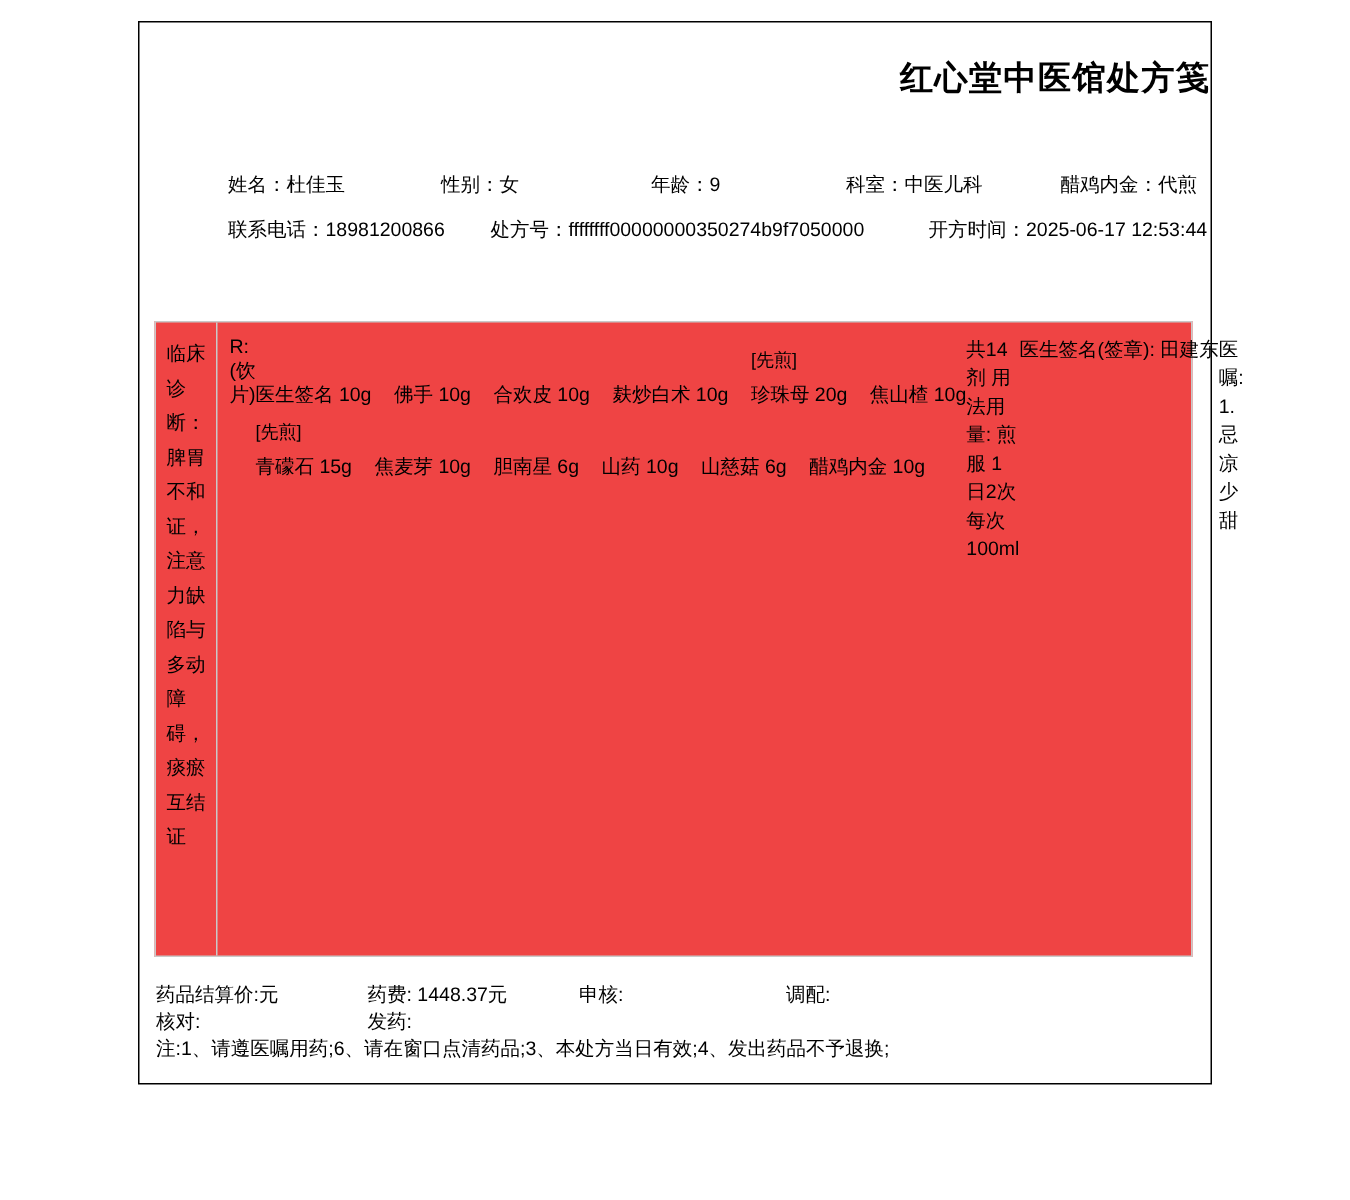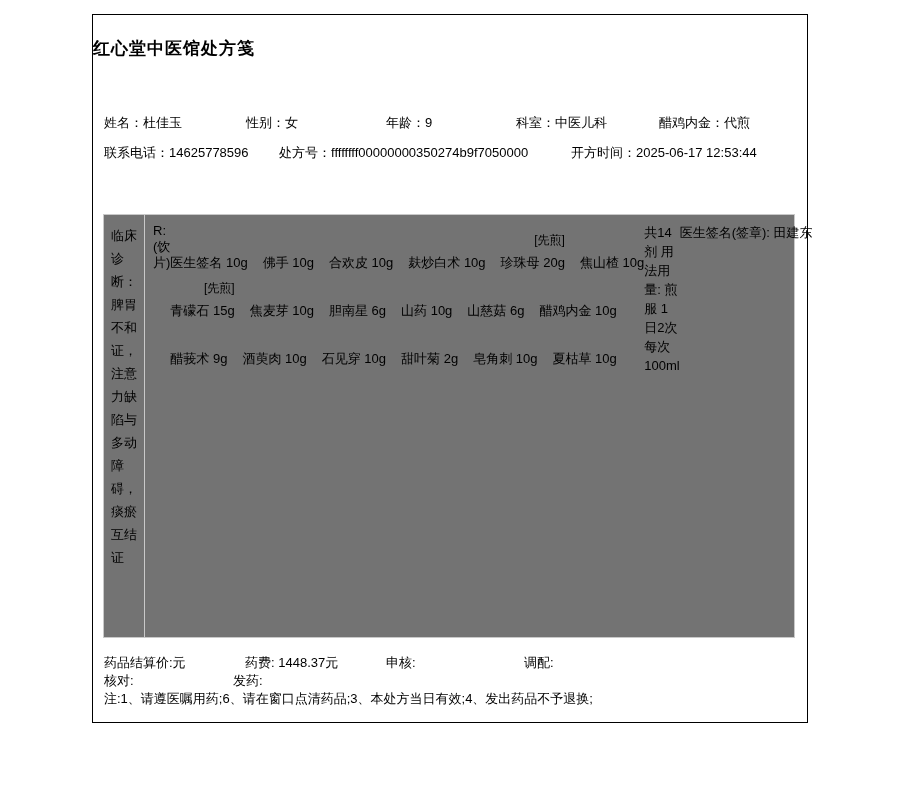--- a/index.html
+++ b/index.html
@@ -1,31 +1,31 @@
 <!DOCTYPE html>
 <html><head>
 <meta charset="utf-8">
 <style>
   * { margin:0; padding:0; box-sizing:border-box; }
   html,body { width:900px; height:800px; background:#ffffff; font-family:"Liberation Sans","DejaVu Sans",sans-serif; color:#000; }
   .page { position:relative; width:900px; height:800px; background:#fff; overflow:hidden; }
   .sheet { position:absolute; left:92px; top:14px; width:716px; height:709px; border:1px solid #000; background:#fff; font-size:13px; }
 
-  .title { position:absolute; top:22px; left:0; width:100%; text-align:left; font-size:17px; font-weight:bold; letter-spacing:1px; }
+  .title { position:absolute; top:22px; left:0; width:100%; text-align:right; font-size:22px; font-weight:bold; letter-spacing:1px; }
 
-  .info-item { position:absolute; white-space:nowrap; line-height:16px; }
+  .info-item { position:absolute; white-space:nowrap; line-height:16px;margin-left:48px; }
   .r1 { top:100px; }
   .r2 { top:130px; }
 
-  .rx-box { position:absolute; left:10px; top:199px; width:692px; height:424px; border:1px solid #c9c9c9; display:flex; background:#737373; }
+  .rx-box { position:absolute; left:10px; top:199px; width:692px; height:424px; border:1px solid #c9c9c9; display:flex; background:#ef4444; }
   .diag-col { width:139px; border-right:1px solid #c9c9c9; padding:9px 7px 0 7px; line-height:23px; font-size:13px; }
   .rx-col { flex:1; padding:8px 10px 28px 8px; display:flex; flex-direction:row; }
   .rx-header { line-height:16px; margin-bottom:4px; }
   .herb-row { height:48px; display:flex; align-items:flex-end; gap:15px; }
-  .herb { text-align:right; white-space:nowrap; }
+  .herb { text-align:left; white-space:nowrap; }
   .herb-note { font-size:12px; line-height:14px; margin-bottom:8px; }
   .herb-name { line-height:16px; }
   .rx-spacer { flex:1; }
   .usage-row { display:flex; justify-content:flex-start; line-height:19px; }
   .doctor { white-space:nowrap; }
   .advice { line-height:19px; }
 
   .foot-item { position:absolute; white-space:nowrap; line-height:16px; }
   .f1 { top:640px; }
   .f2 { top:658px; }
@@ -38,21 +38,21 @@
   <div class="sheet">
 
     <div class="title">红心堂中医馆处方笺</div>
 
     <div class="info-item r1" style="left:11px"><span>姓名：</span><span>杜佳玉</span></div>
     <div class="info-item r1" style="left:153px"><span>性别：</span><span>女</span></div>
     <div class="info-item r1" style="left:293px"><span>年龄：</span><span>9</span></div>
     <div class="info-item r1" style="left:423px"><span>科室：</span><span>中医儿科</span></div>
     <div class="info-item r1" style="left:566px"><span>醋鸡内金：</span><span>代煎</span></div>
 
-    <div class="info-item r2" style="left:11px"><span>联系电话：</span><span>14625778596</span></div>
+    <div class="info-item r2" style="left:11px"><span>联系电话：</span><span>18981200866</span></div>
     <div class="info-item r2" style="left:186px"><span>处方号：</span><span>ffffffff00000000350274b9f7050000</span></div>
     <div class="info-item r2" style="left:478px"><span>开方时间：</span><span>2025-06-17 12:53:44</span></div>
 
     <div class="rx-box">
       <div class="diag-col"><span>临床诊断：</span><span>脾胃不和证，注意力缺陷与多动障碍，痰瘀互结证</span></div>
       <div class="rx-col">
         <div class="rx-header">R:(饮片)</div>
         <div id="rx-rows">
             <div class="herb-row">
               <div class="herb">
@@ -89,51 +89,32 @@
               <div class="herb">
                 <div class="herb-name">山药 10g</div>
               </div>
               <div class="herb">
                 <div class="herb-name">山慈菇 6g</div>
               </div>
               <div class="herb">
                 <div class="herb-name">醋鸡内金 10g</div>
               </div>
             </div>
-            <div class="herb-row">
-              <div class="herb">
-                <div class="herb-name">醋莪术 9g</div>
-              </div>
-              <div class="herb">
-                <div class="herb-name">酒萸肉 10g</div>
-              </div>
-              <div class="herb">
-                <div class="herb-name">石见穿 10g</div>
-              </div>
-              <div class="herb">
-                <div class="herb-name">甜叶菊 2g</div>
-              </div>
-              <div class="herb">
-                <div class="herb-name">皂角刺 10g</div>
-              </div>
-              <div class="herb">
-                <div class="herb-name">夏枯草 10g</div>
-              </div>
-            </div>
           </div>
         <div class="rx-spacer"></div>
         <div class="usage-row">
           <span>共14剂 用法用量: 煎服 1日2次 每次100ml</span>
           <span class="doctor"><span>医生签名(签章): </span><span>田建东</span></span>
         </div>
+        <div class="advice">医嘱: 1.忌凉少甜</div>
       </div>
     </div>
 
     <div class="foot-item f1" style="left:11px">药品结算价:元</div>
     <div class="foot-item f1" style="left:152px"><span>药费: </span><span>1448.37元</span></div>
     <div class="foot-item f1" style="left:293px">申核:</div>
     <div class="foot-item f1" style="left:431px">调配:</div>
     <div class="foot-item f2" style="left:11px">核对:</div>
-    <div class="foot-item f2" style="left:140px">发药:</div>
+    <div class="foot-item f2" style="left:152px">发药:</div>
     <div class="foot-item f3" style="left:11px">注:1、请遵医嘱用药;6、请在窗口点清药品;3、本处方当日有效;4、发出药品不予退换;</div>
 
   </div>
 </div>
 
 </body></html>

